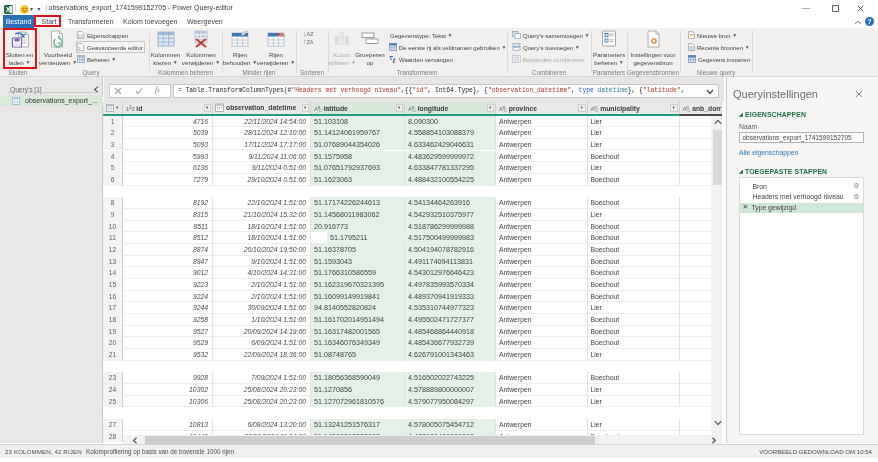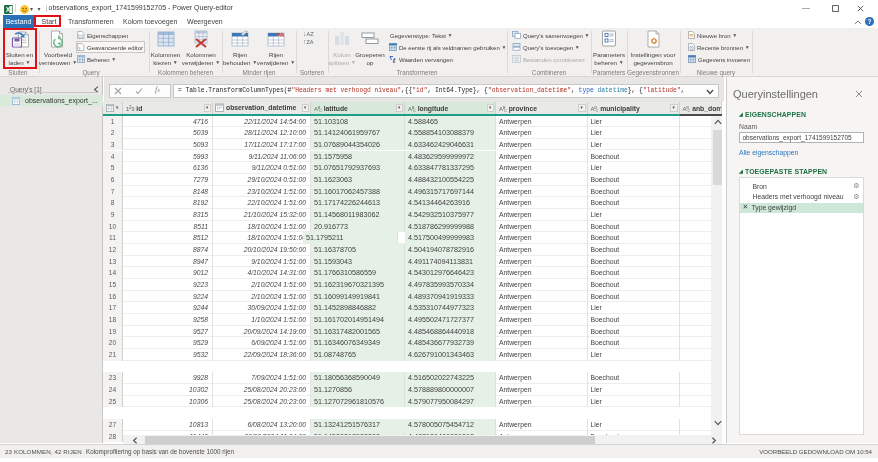--- a/index.html
+++ b/index.html
@@ -316,21 +316,21 @@
 <div class="th" style="left:393px;width:91.5px"><span class="tico abc">A<sup>B</sup><sub>C</sub></span><span class="nm">province</span><span class="dd">▾</span></div>
 <div class="th" style="left:484.5px;width:92px"><span class="tico abc">A<sup>B</sup><sub>C</sub></span><span class="nm">municipality</span><span class="dd">▾</span></div>
 <div class="th" style="left:576.5px;width:42.5px"><span class="tico abc">A<sup>B</sup><sub>C</sub></span><span class="nm">anb_dom</span></div>
 <div class="hunder" style="left:0;width:576.5px"></div>
 <div class="hunder" style="left:576.5px;width:42.5px;background:#4b4b4b"></div>
 <div class="tr" style="top:13.5px">
         <div class="c rn" style="left:0px;width:20px">1</div>
         <div class="c num" style="left:20px;width:90px">4716</div>
         <div class="c num" style="left:110px;width:98px">22/11/2024 14:54:00</div>
         <div class="c sel txt" style="left:208px;width:94px">51.103108</div>
-        <div class="c sel txt" style="left:302px;width:91px">4.588465</div>
+        <div class="c sel txt" style="left:302px;width:91px">8.090300</div>
         <div class="c txt" style="left:393px;width:91.5px">Antwerpen</div>
         <div class="c txt" style="left:484.5px;width:92.0px">Lier</div>
         <div class="c txt" style="left:576.5px;width:42.5px"></div>
       </div>
 <div class="tr" style="top:25.17px">
         <div class="c rn" style="left:0px;width:20px">2</div>
         <div class="c num" style="left:20px;width:90px">5039</div>
         <div class="c num" style="left:110px;width:98px">28/11/2024 12:10:00</div>
         <div class="c sel txt" style="left:208px;width:94px">51.14124061959767</div>
         <div class="c sel txt" style="left:302px;width:91px">4.558854103088379</div>
@@ -371,30 +371,20 @@
 <div class="tr" style="top:71.85px">
         <div class="c rn" style="left:0px;width:20px">6</div>
         <div class="c num" style="left:20px;width:90px">7279</div>
         <div class="c num" style="left:110px;width:98px">29/10/2024 0:51:00</div>
         <div class="c sel txt" style="left:208px;width:94px">51.1623063</div>
         <div class="c sel txt" style="left:302px;width:91px">4.488432100554225</div>
         <div class="c txt" style="left:393px;width:91.5px">Antwerpen</div>
         <div class="c txt" style="left:484.5px;width:92.0px">Boechout</div>
         <div class="c txt" style="left:576.5px;width:42.5px"></div>
       </div>
-<div class="tr" style="top:83.51999999999998px">
-        <div class="c rn" style="left:0px;width:20px">7</div>
-        <div class="c num" style="left:20px;width:90px">8148</div>
-        <div class="c num" style="left:110px;width:98px">23/10/2024 1:51:00</div>
-        <div class="c sel txt" style="left:208px;width:94px">51.16017062457388</div>
-        <div class="c sel txt" style="left:302px;width:91px">4.496315717697144</div>
-        <div class="c txt" style="left:393px;width:91.5px">Antwerpen</div>
-        <div class="c txt" style="left:484.5px;width:92.0px">Boechout</div>
-        <div class="c txt" style="left:576.5px;width:42.5px"></div>
-      </div>
 <div class="tr" style="top:95.19px">
         <div class="c rn" style="left:0px;width:20px">8</div>
         <div class="c num" style="left:20px;width:90px">8192</div>
         <div class="c num" style="left:110px;width:98px">22/10/2024 1:51:00</div>
         <div class="c sel txt" style="left:208px;width:94px">51.17174226244613</div>
         <div class="c sel txt" style="left:302px;width:91px">4.54134464263916</div>
         <div class="c txt" style="left:393px;width:91.5px">Antwerpen</div>
         <div class="c txt" style="left:484.5px;width:92.0px">Boechout</div>
         <div class="c txt" style="left:576.5px;width:42.5px"></div>
       </div>
@@ -415,21 +405,21 @@
         <div class="c sel txt" style="left:208px;width:94px">20.916773</div>
         <div class="c sel txt" style="left:302px;width:91px">4.518786299999988</div>
         <div class="c txt" style="left:393px;width:91.5px">Antwerpen</div>
         <div class="c txt" style="left:484.5px;width:92.0px">Boechout</div>
         <div class="c txt" style="left:576.5px;width:42.5px"></div>
       </div>
 <div class="tr" style="top:130.2px">
         <div class="c rn" style="left:0px;width:20px">11</div>
         <div class="c num" style="left:20px;width:90px">8512</div>
         <div class="c num" style="left:110px;width:98px">18/10/2024 1:51:00</div>
-        <div class="c sel txt" style="left:200px;width:95px">51.1795211</div>
+        <div class="c sel txt" style="left:224px;width:95px">51.1795211</div>
         <div class="c sel txt" style="left:302px;width:91px">4.517500499999983</div>
         <div class="c txt" style="left:393px;width:91.5px">Antwerpen</div>
         <div class="c txt" style="left:484.5px;width:92.0px">Boechout</div>
         <div class="c txt" style="left:576.5px;width:42.5px"></div>
       </div>
 <div class="tr" style="top:141.87px">
         <div class="c rn" style="left:0px;width:20px">12</div>
         <div class="c num" style="left:20px;width:90px">8874</div>
         <div class="c num" style="left:110px;width:98px">20/10/2024 19:50:00</div>
         <div class="c sel txt" style="left:208px;width:94px">51.16378705</div>
@@ -475,21 +465,21 @@
         <div class="c sel txt" style="left:208px;width:94px">51.16099149919841</div>
         <div class="c sel txt" style="left:302px;width:91px">4.489370941919333</div>
         <div class="c txt" style="left:393px;width:91.5px">Antwerpen</div>
         <div class="c txt" style="left:484.5px;width:92.0px">Boechout</div>
         <div class="c txt" style="left:576.5px;width:42.5px"></div>
       </div>
 <div class="tr" style="top:200.22000000000003px">
         <div class="c rn" style="left:0px;width:20px">17</div>
         <div class="c num" style="left:20px;width:90px">9244</div>
         <div class="c num" style="left:110px;width:98px">30/09/2024 1:51:00</div>
-        <div class="c sel txt" style="left:208px;width:94px">51.1452898846882</div>
+        <div class="c sel txt" style="left:208px;width:94px">94.8140552820824</div>
         <div class="c sel txt" style="left:302px;width:91px">4.535310744977323</div>
         <div class="c txt" style="left:393px;width:91.5px">Antwerpen</div>
         <div class="c txt" style="left:484.5px;width:92.0px">Lier</div>
         <div class="c txt" style="left:576.5px;width:42.5px"></div>
       </div>
 <div class="tr" style="top:211.89px">
         <div class="c rn" style="left:0px;width:20px">18</div>
         <div class="c num" style="left:20px;width:90px">9258</div>
         <div class="c num" style="left:110px;width:98px">1/10/2024 1:51:00</div>
         <div class="c sel txt" style="left:208px;width:94px">51.161702014951494</div>

